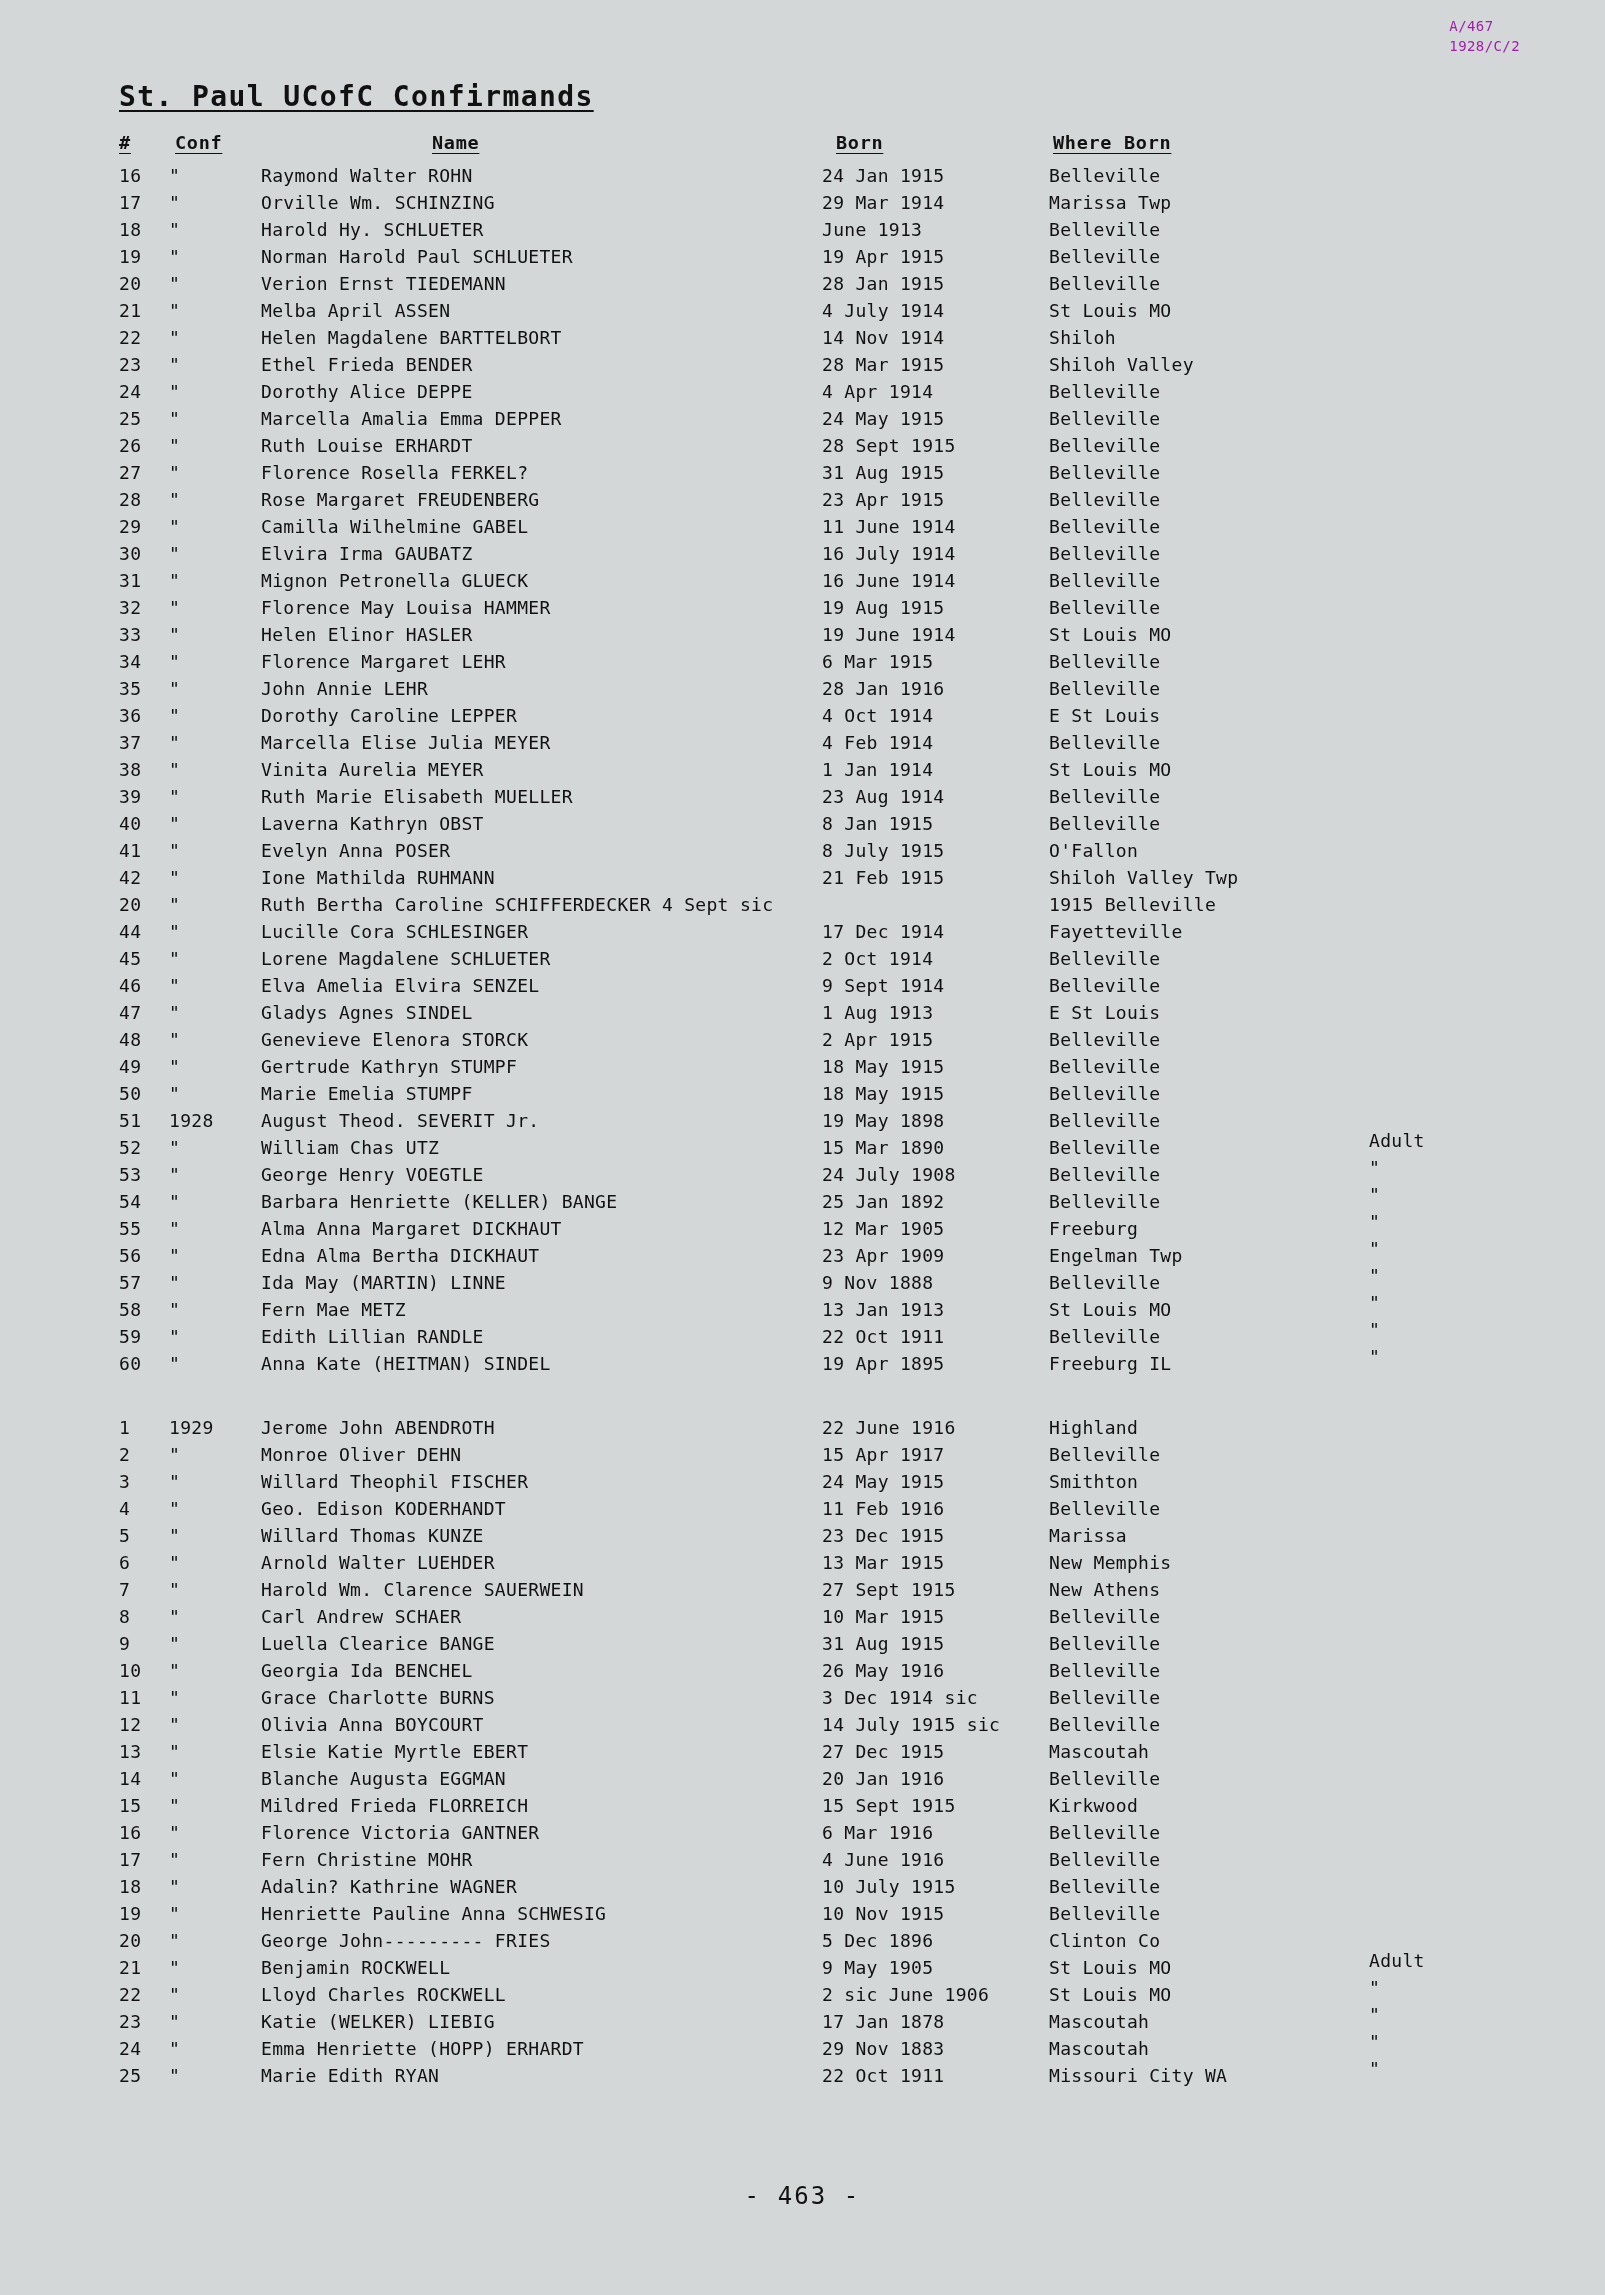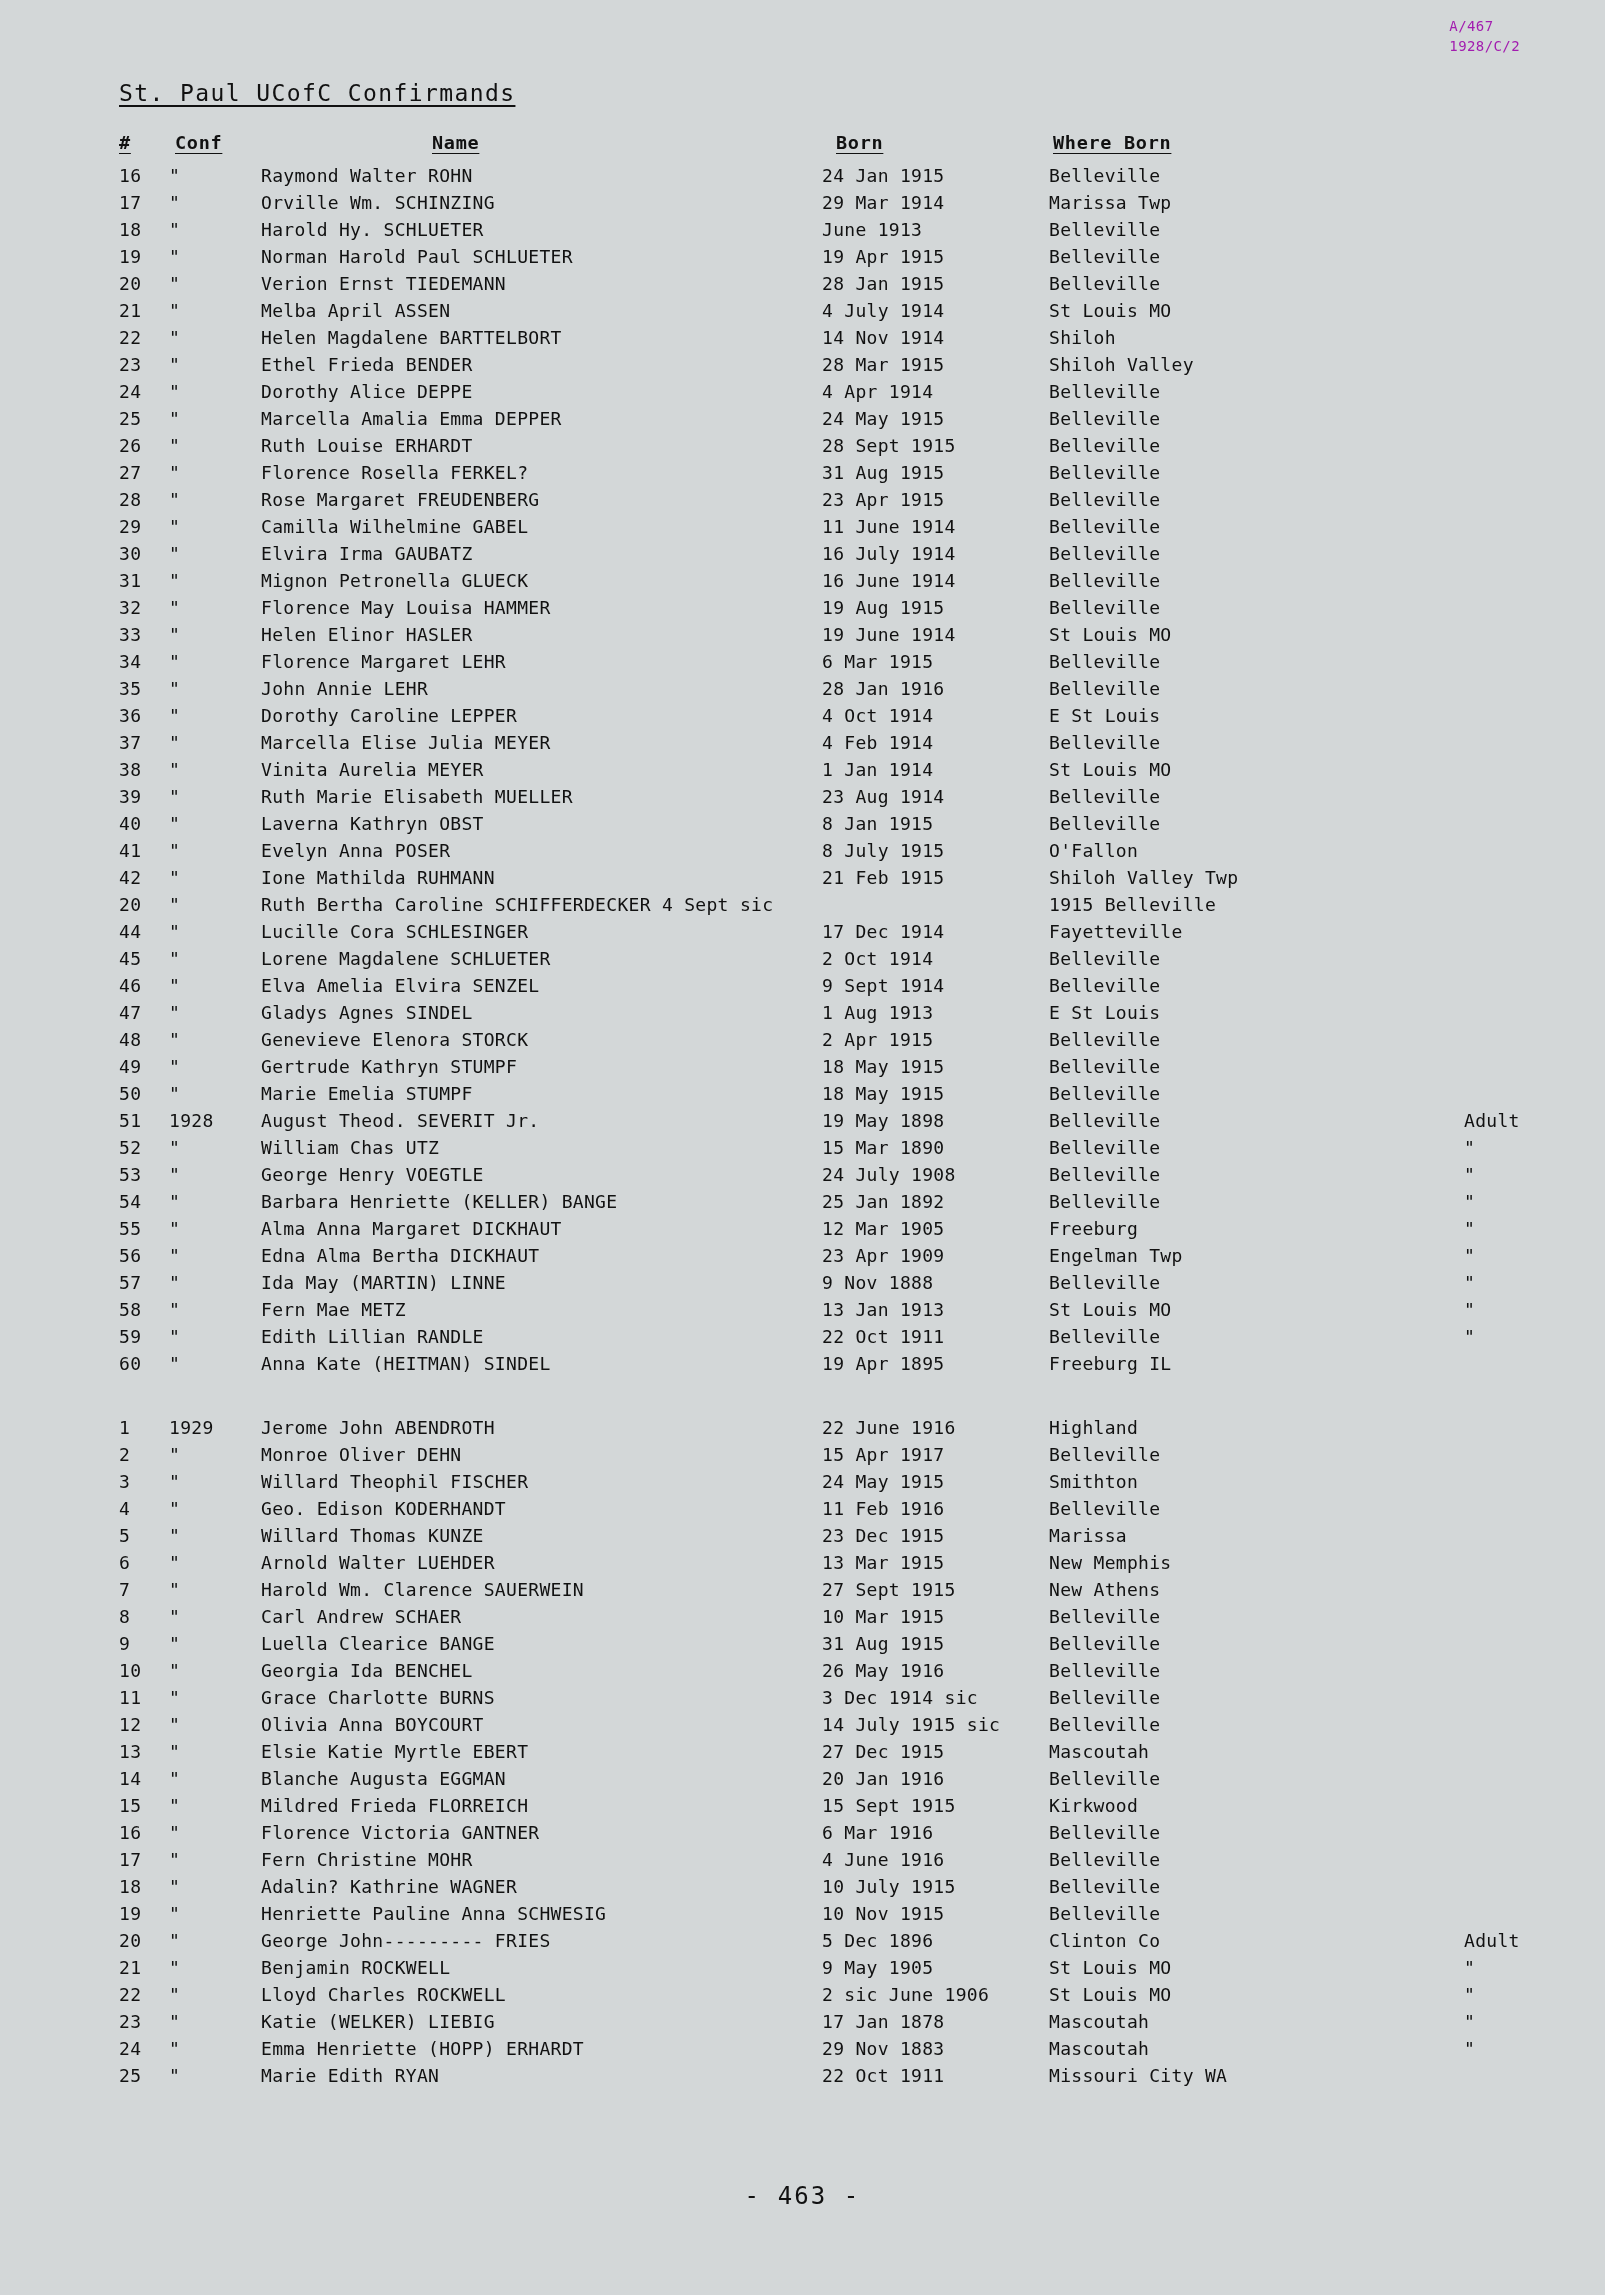--- a/index.html
+++ b/index.html
@@ -28,22 +28,22 @@
     font-size: 14px;
     line-height: 1.45;
     text-align: left;
     color: #a21caf;
     letter-spacing: 0.4px;
   }
   .doc-title {
     position: absolute;
     top: 80px;
     left: 119px;
-    font-size: 23px;
-    font-weight: normal;
+    font-size: 28px;
+    font-weight: bold;
     letter-spacing: 1.4px;
     text-decoration: underline;
     text-underline-offset: 3.6px;
   }
   
   .hdr {
     position: absolute;
     top: 132px;
     left: 119px;
     width: 1321px;
@@ -79,21 +79,21 @@
   .row > span {
     position: absolute;
     top: 0;
     white-space: pre;
   }
   .c-num   { left: 0px;    width: 43px; text-align: left; }
   .c-conf  { left: 50px;   width: 78px; text-align: left;}
   .c-name  { left: 142px; }
   .c-born  { left: 703px; }
   .c-where { left: 930px; }
-  .c-note  { left: 1345px; }
+  .c-note  { left: 1250px; margin-top: 20px; }
 
   .block-gap { height: 37px; }
 
   .footer {
     position: absolute;
     bottom: 85px;
     left: 0;
     width: 100%;
     text-align: center;
     font-size: 24px;

